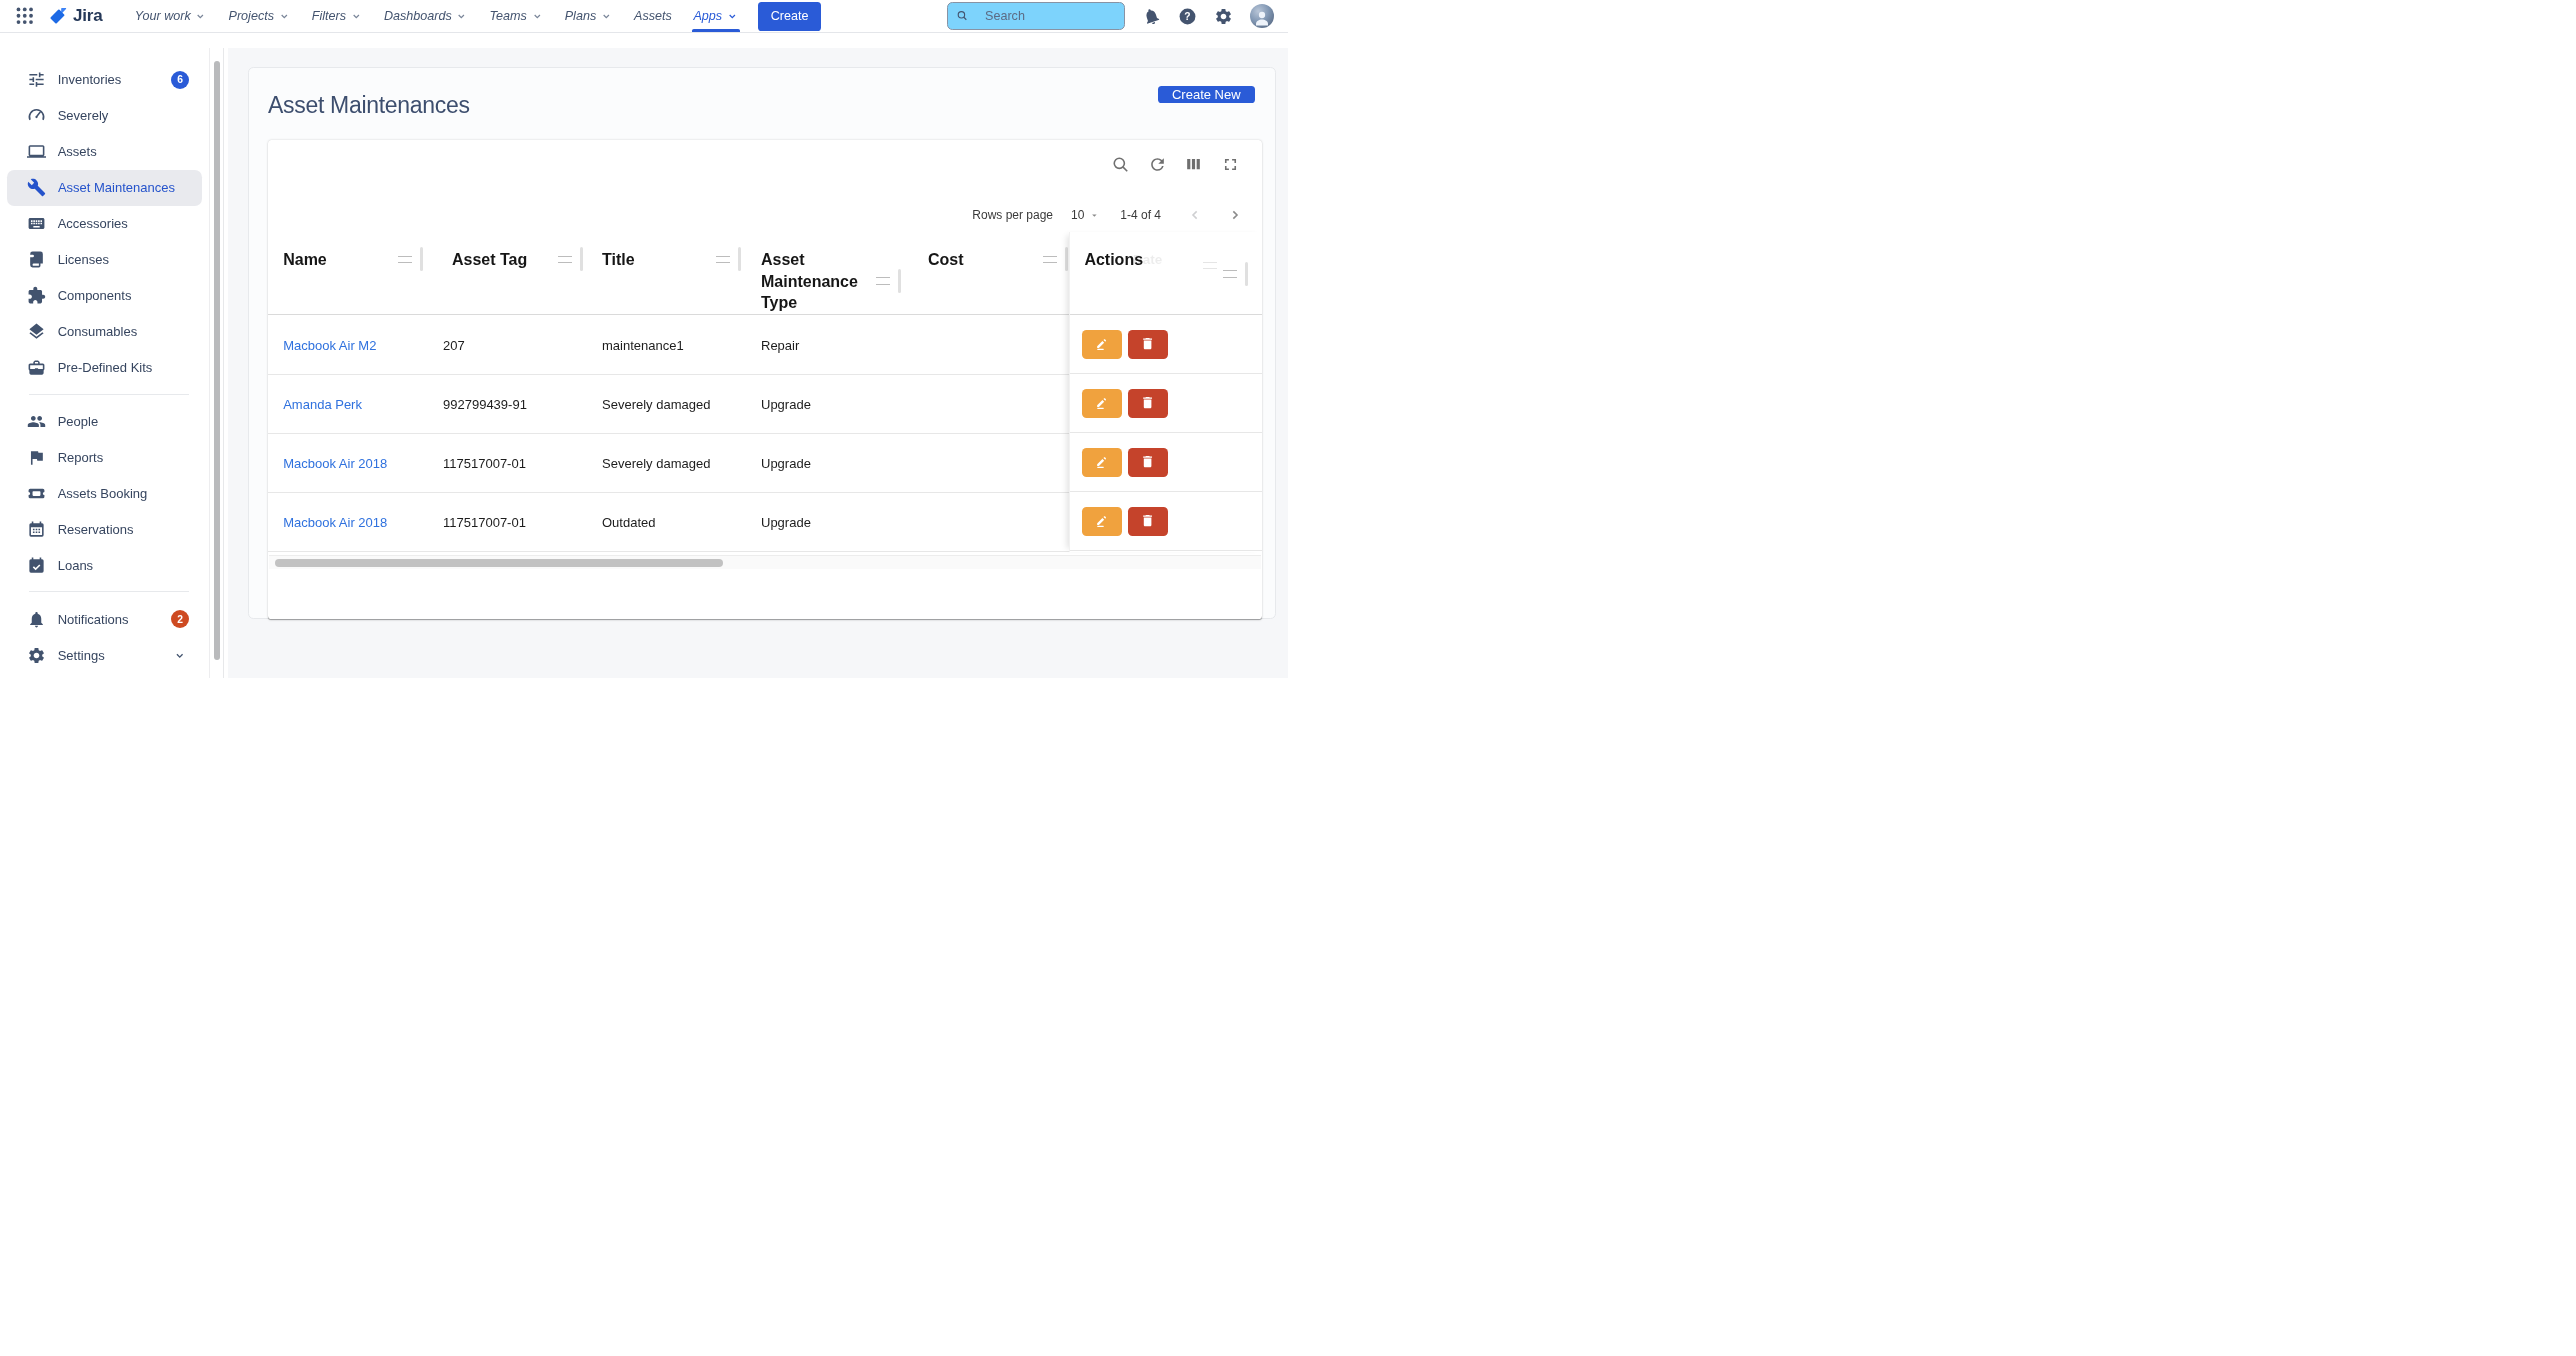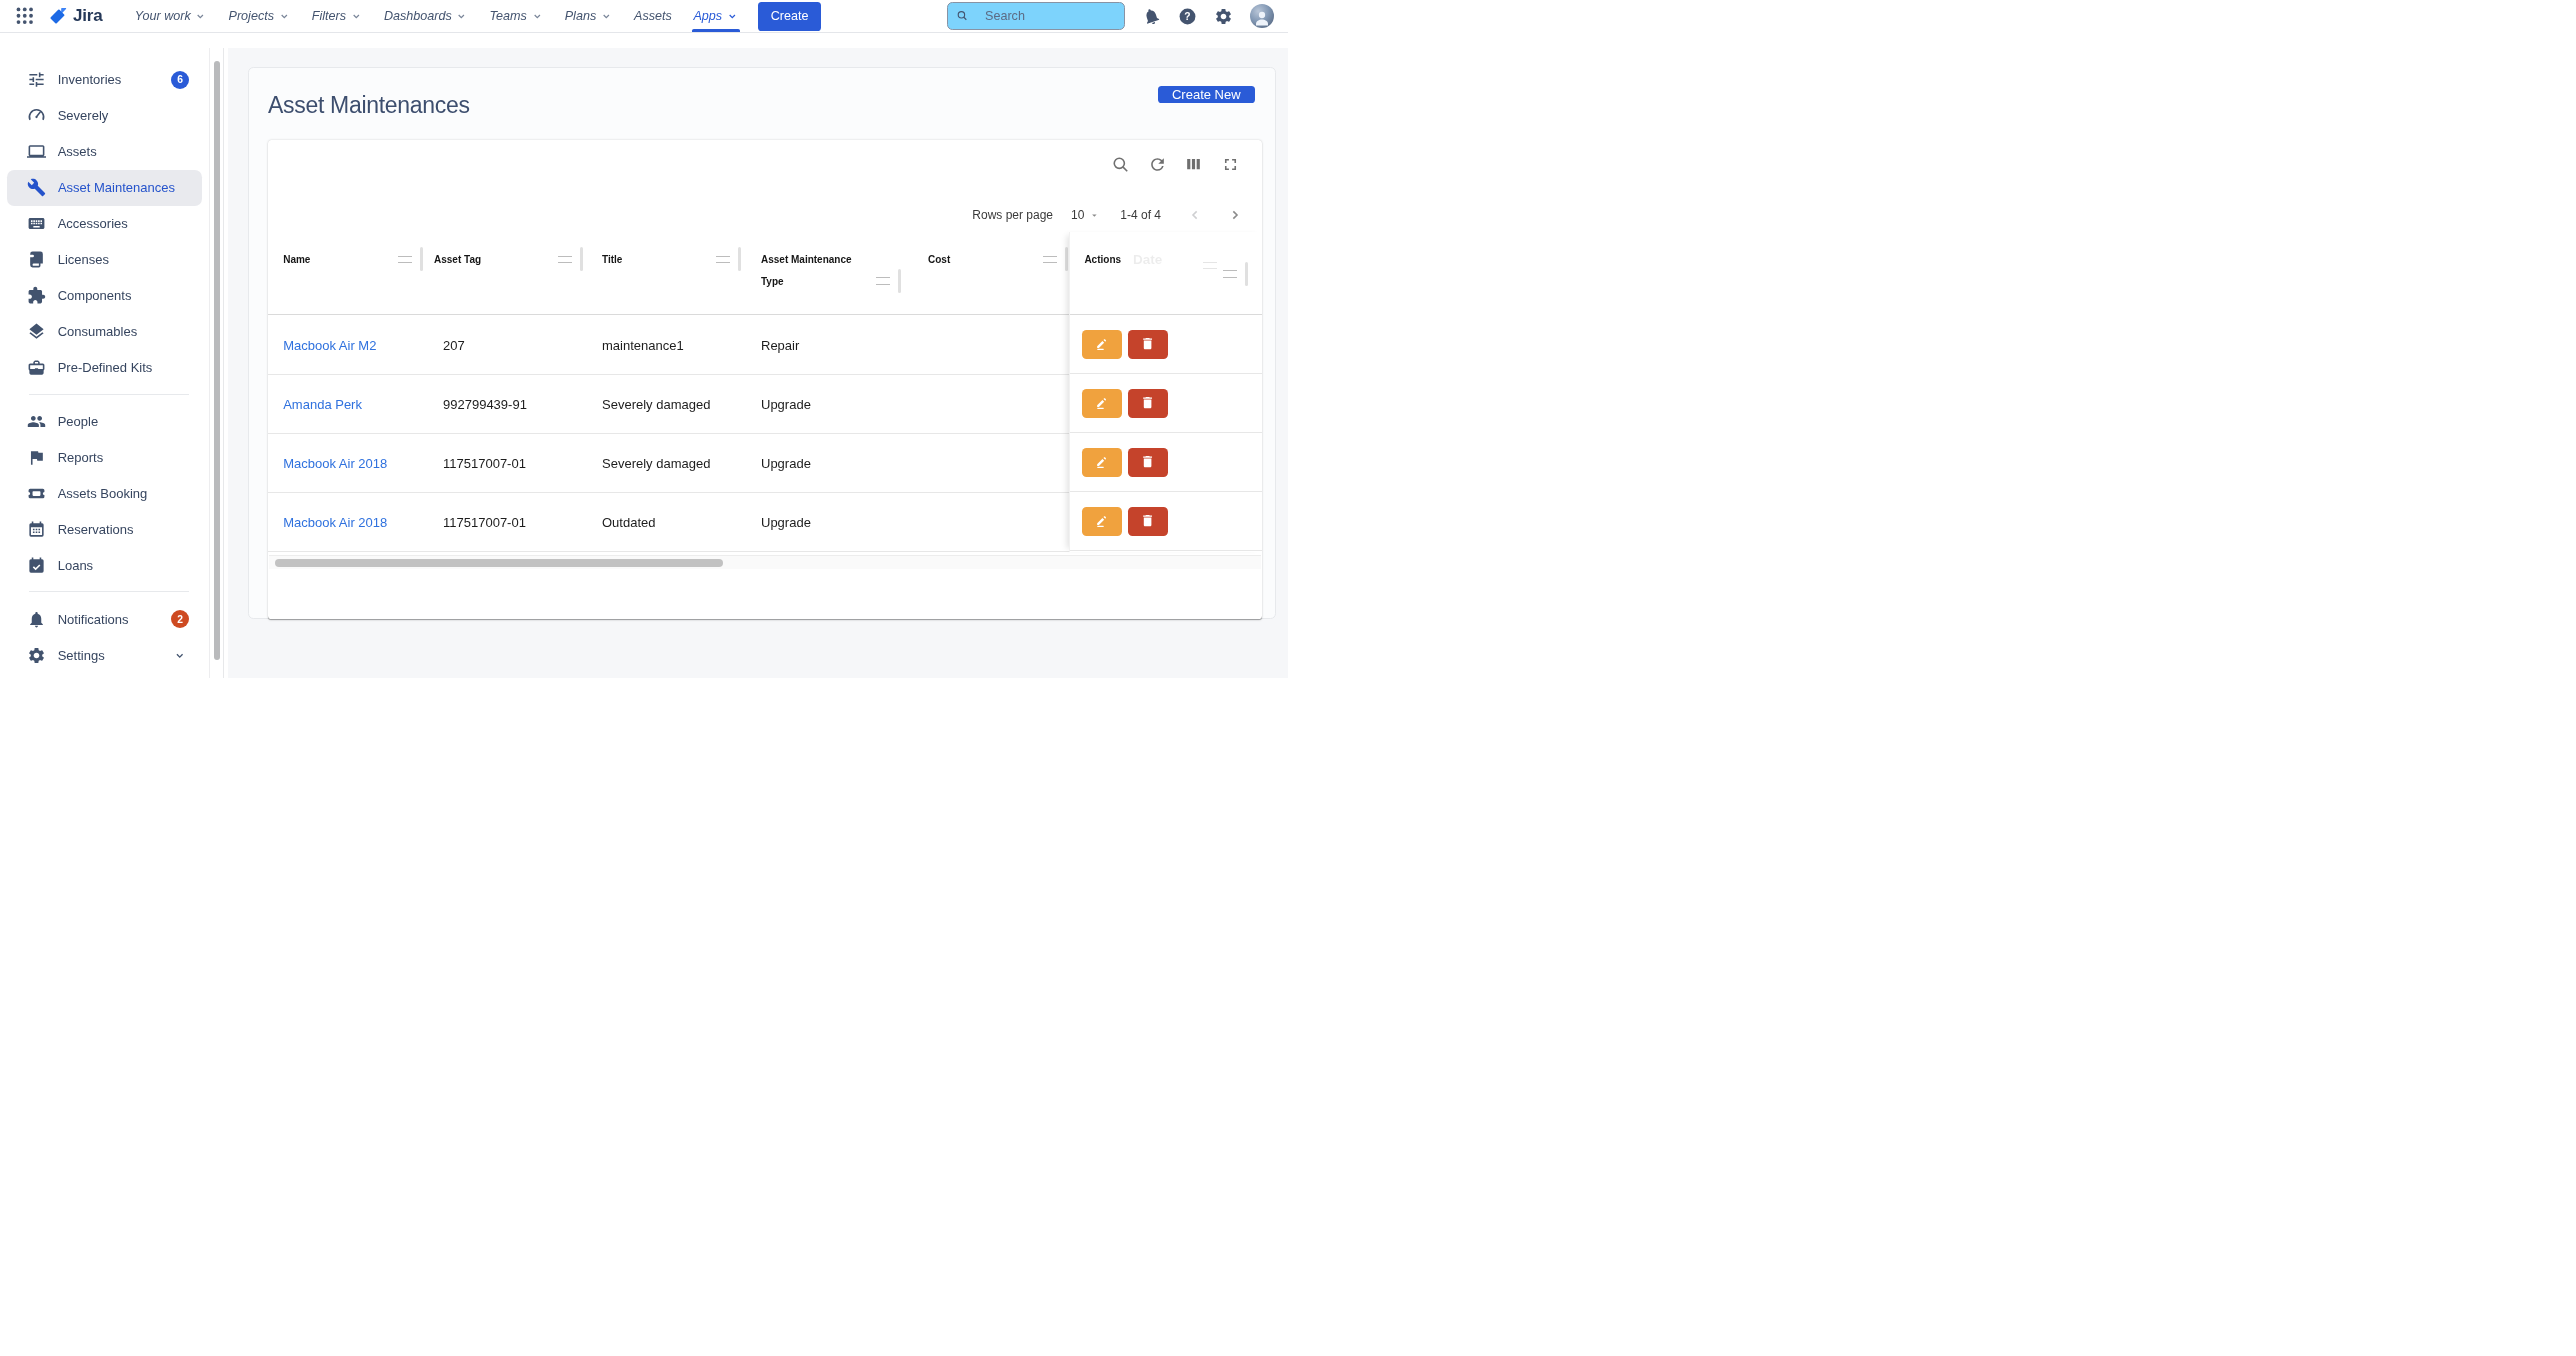--- a/index.html
+++ b/index.html
@@ -70,21 +70,21 @@
   .tb-pagination{position:absolute;top:65px;right:17px;display:flex;align-items:center;font-size:12px;color:#3a3a3a;}
   .rpp-label{margin-right:18px;}
   .rpp-select{display:flex;align-items:center;gap:4.5px;cursor:pointer;}
   .rpp-caret{color:#8a8a8a;}
   .range-label{margin-left:20.6px;}
   .pg-prev{margin-left:24px;color:#cfd0d2;}
   .pg-next{margin-left:20px;color:#8b8b8b;}
   .pg-btn{background:none;border:none;cursor:pointer;width:20px;height:20px;display:flex;align-items:center;justify-content:center;}
 
   .thead{position:absolute;left:0;top:92px;width:994px;height:83px;border-bottom:0.9px solid #dadada;}
-  .th{position:absolute;top:17px;font-size:10px;font-weight:700;color:#161616;line-height:21.5px;}
+  .th{position:absolute;top:17px;font-size:16px;font-weight:700;color:#161616;line-height:21.5px;}
   .th.wrap{width:104px;}
   .h-handle{position:absolute;display:flex;align-items:center;gap:8px;}
   .grip{width:13.5px;height:7.2px;border-top:1.8px solid #bcbcbc;border-bottom:1.8px solid #bcbcbc;}
   .vbar{width:3.1px;height:24px;border-radius:1.8px;background:#e0e0e0;}
 
   .trow{position:absolute;left:0;width:994px;height:59px;border-bottom:0.9px solid #e7e7e7;}
   .td{position:absolute;top:0;height:100%;display:flex;align-items:center;font-size:13px;color:#1d1d1d;}
   .td.link{color:var(--c-link);cursor:pointer;text-decoration:none;}
 
   .hscroll{position:absolute;left:0.9px;top:415px;width:992px;height:13.5px;background:#fafafa;border-top:0.9px solid #ededed;cursor:pointer;}
@@ -366,21 +366,21 @@
         </button>
         <button class="pg-btn pg-next">
           <svg width="16" height="16" viewBox="0 0 24 24" fill="none" stroke="currentColor" stroke-width="2.4">
               <path d="M9.5 6.5 15 12l-5.5 5.5"></path>
             </svg>
         </button>
       </div>
 
       <div class="thead">
         <span class="th" style="left:15.2px">Name</span>
-        <span class="th" style="left:166px">Asset Tag</span>
+        <span class="th" style="left:184px">Asset Tag</span>
         <span class="th" style="left:334px">Title</span>
         <span class="th wrap" style="left:493px">Asset Maintenance Type</span>
         <span class="th" style="left:660px">Cost</span>
         <span class="h-handle" style="left:130px;top:15.2px">
             <span class="grip"></span>
             <span class="vbar"></span>
           </span>
         <span class="h-handle" style="left:290px;top:15.2px">
             <span class="grip"></span>
             <span class="vbar"></span>

